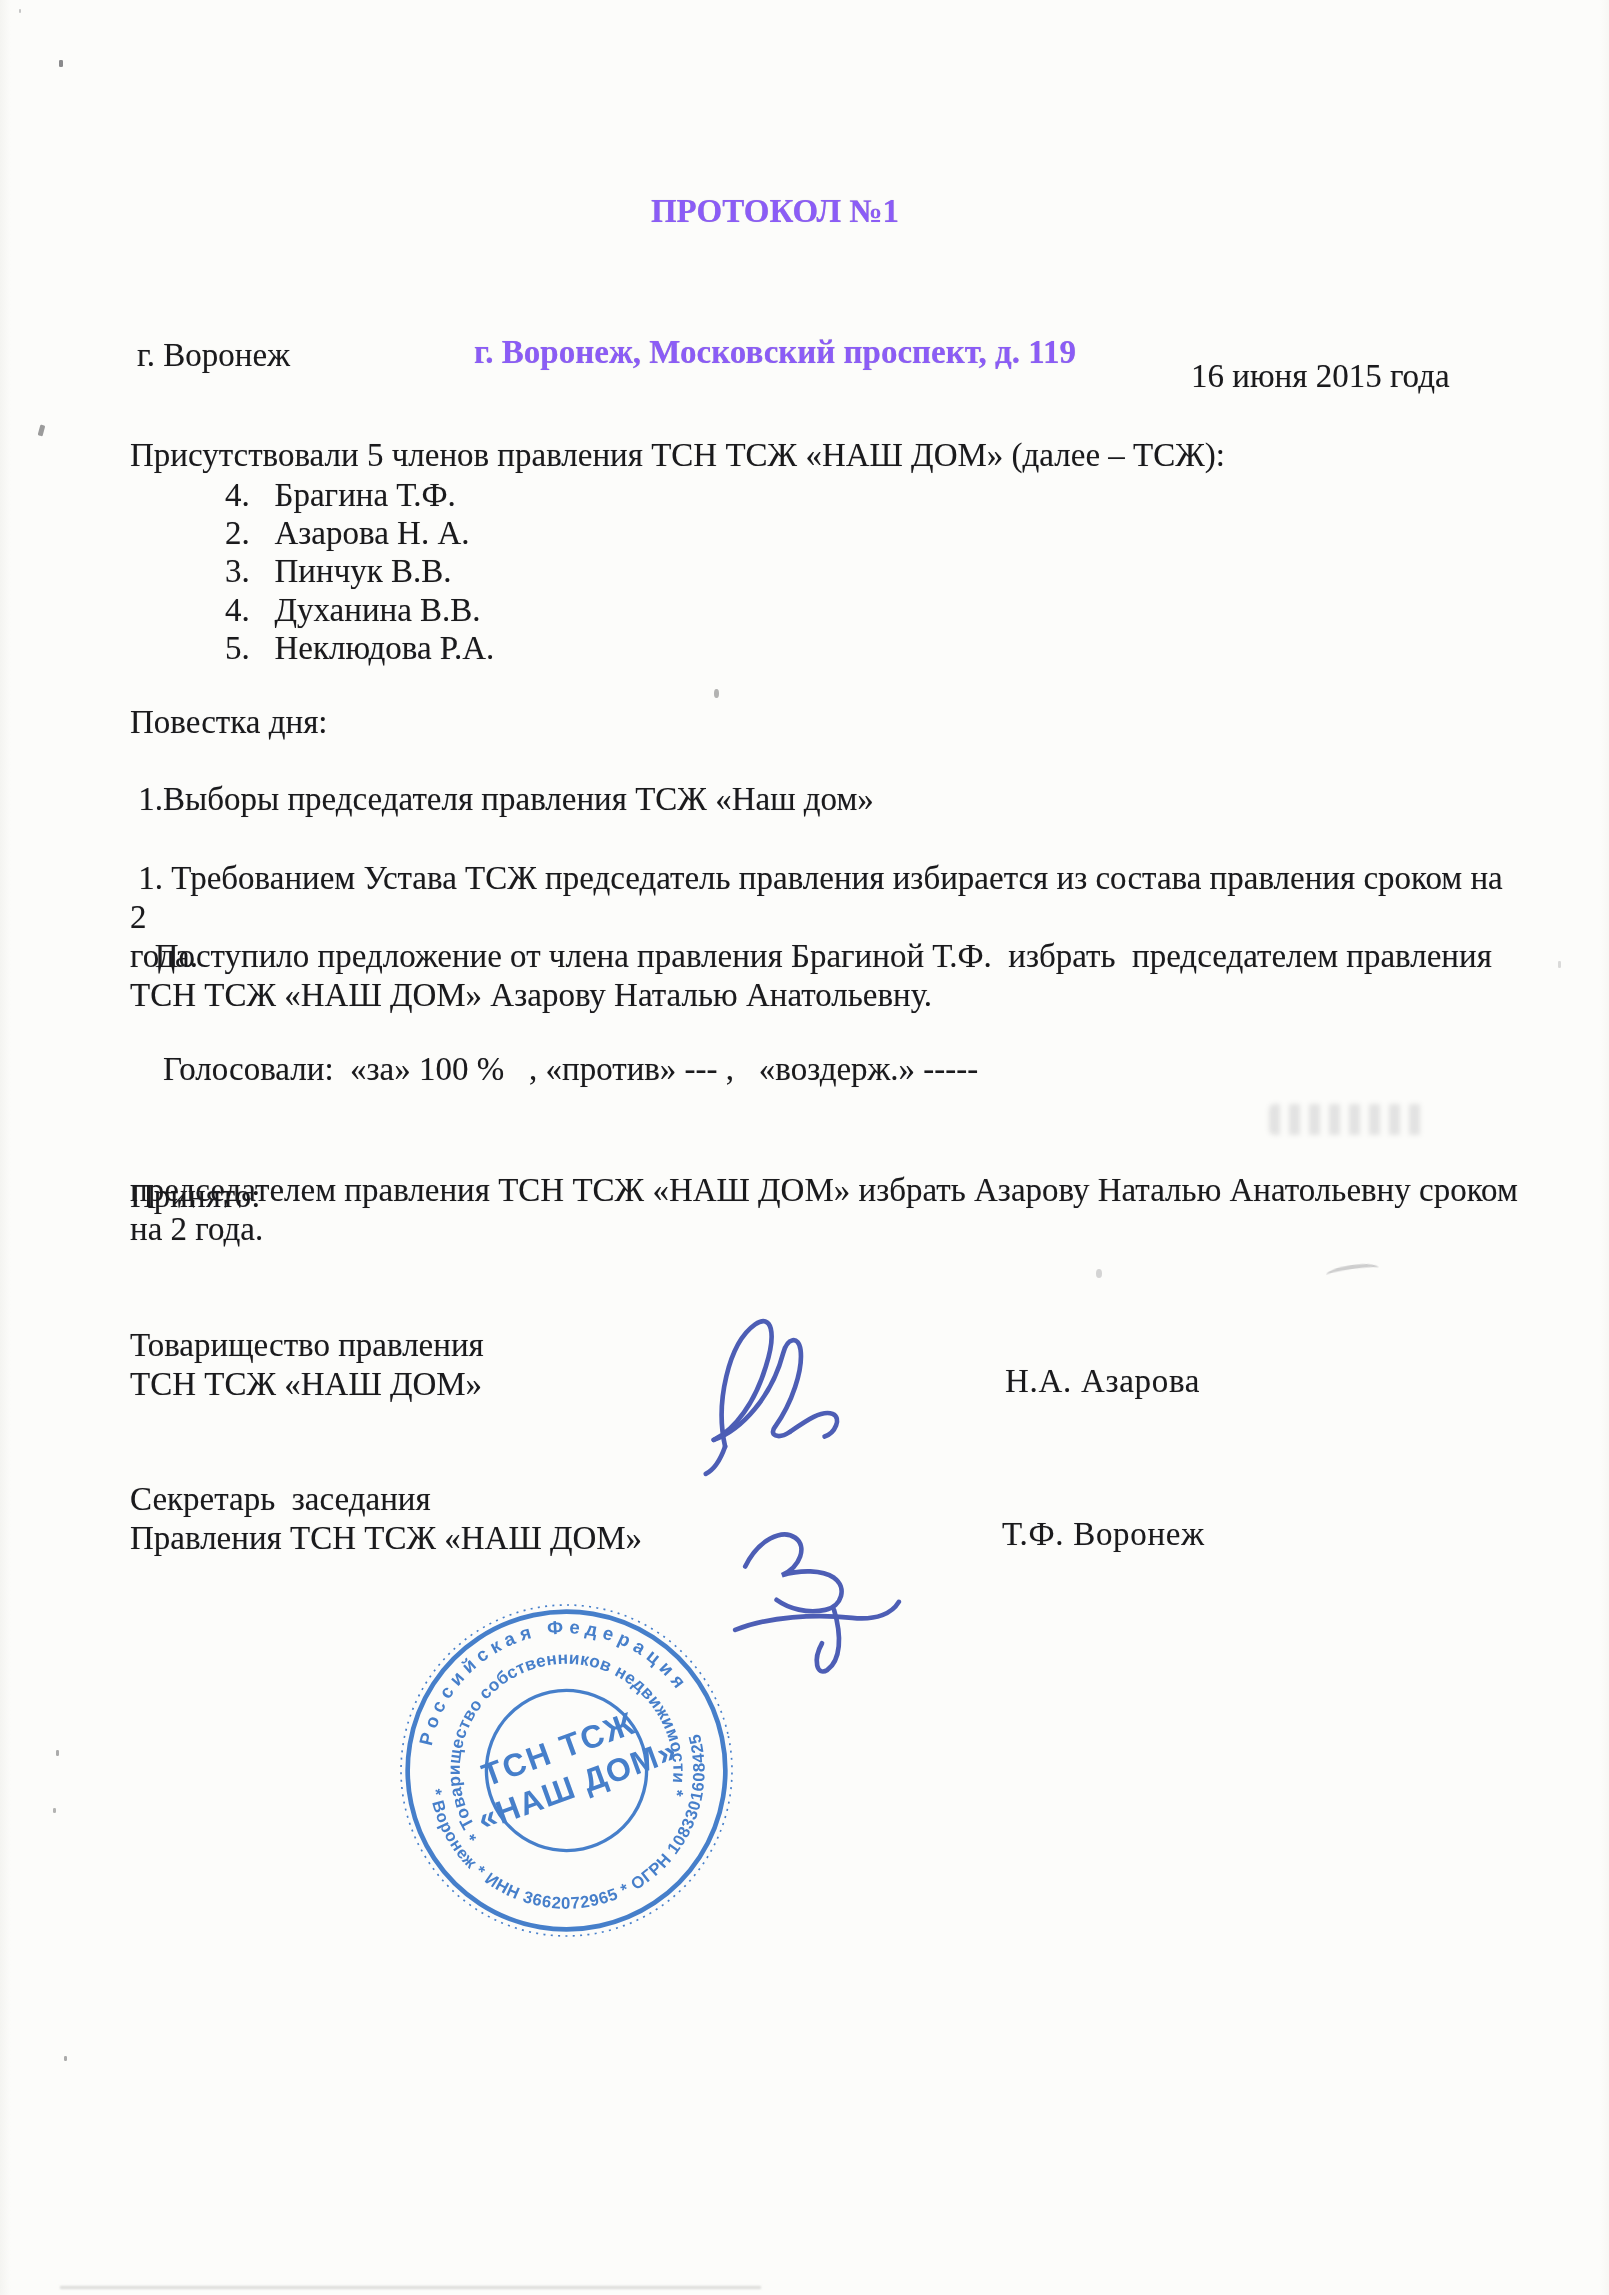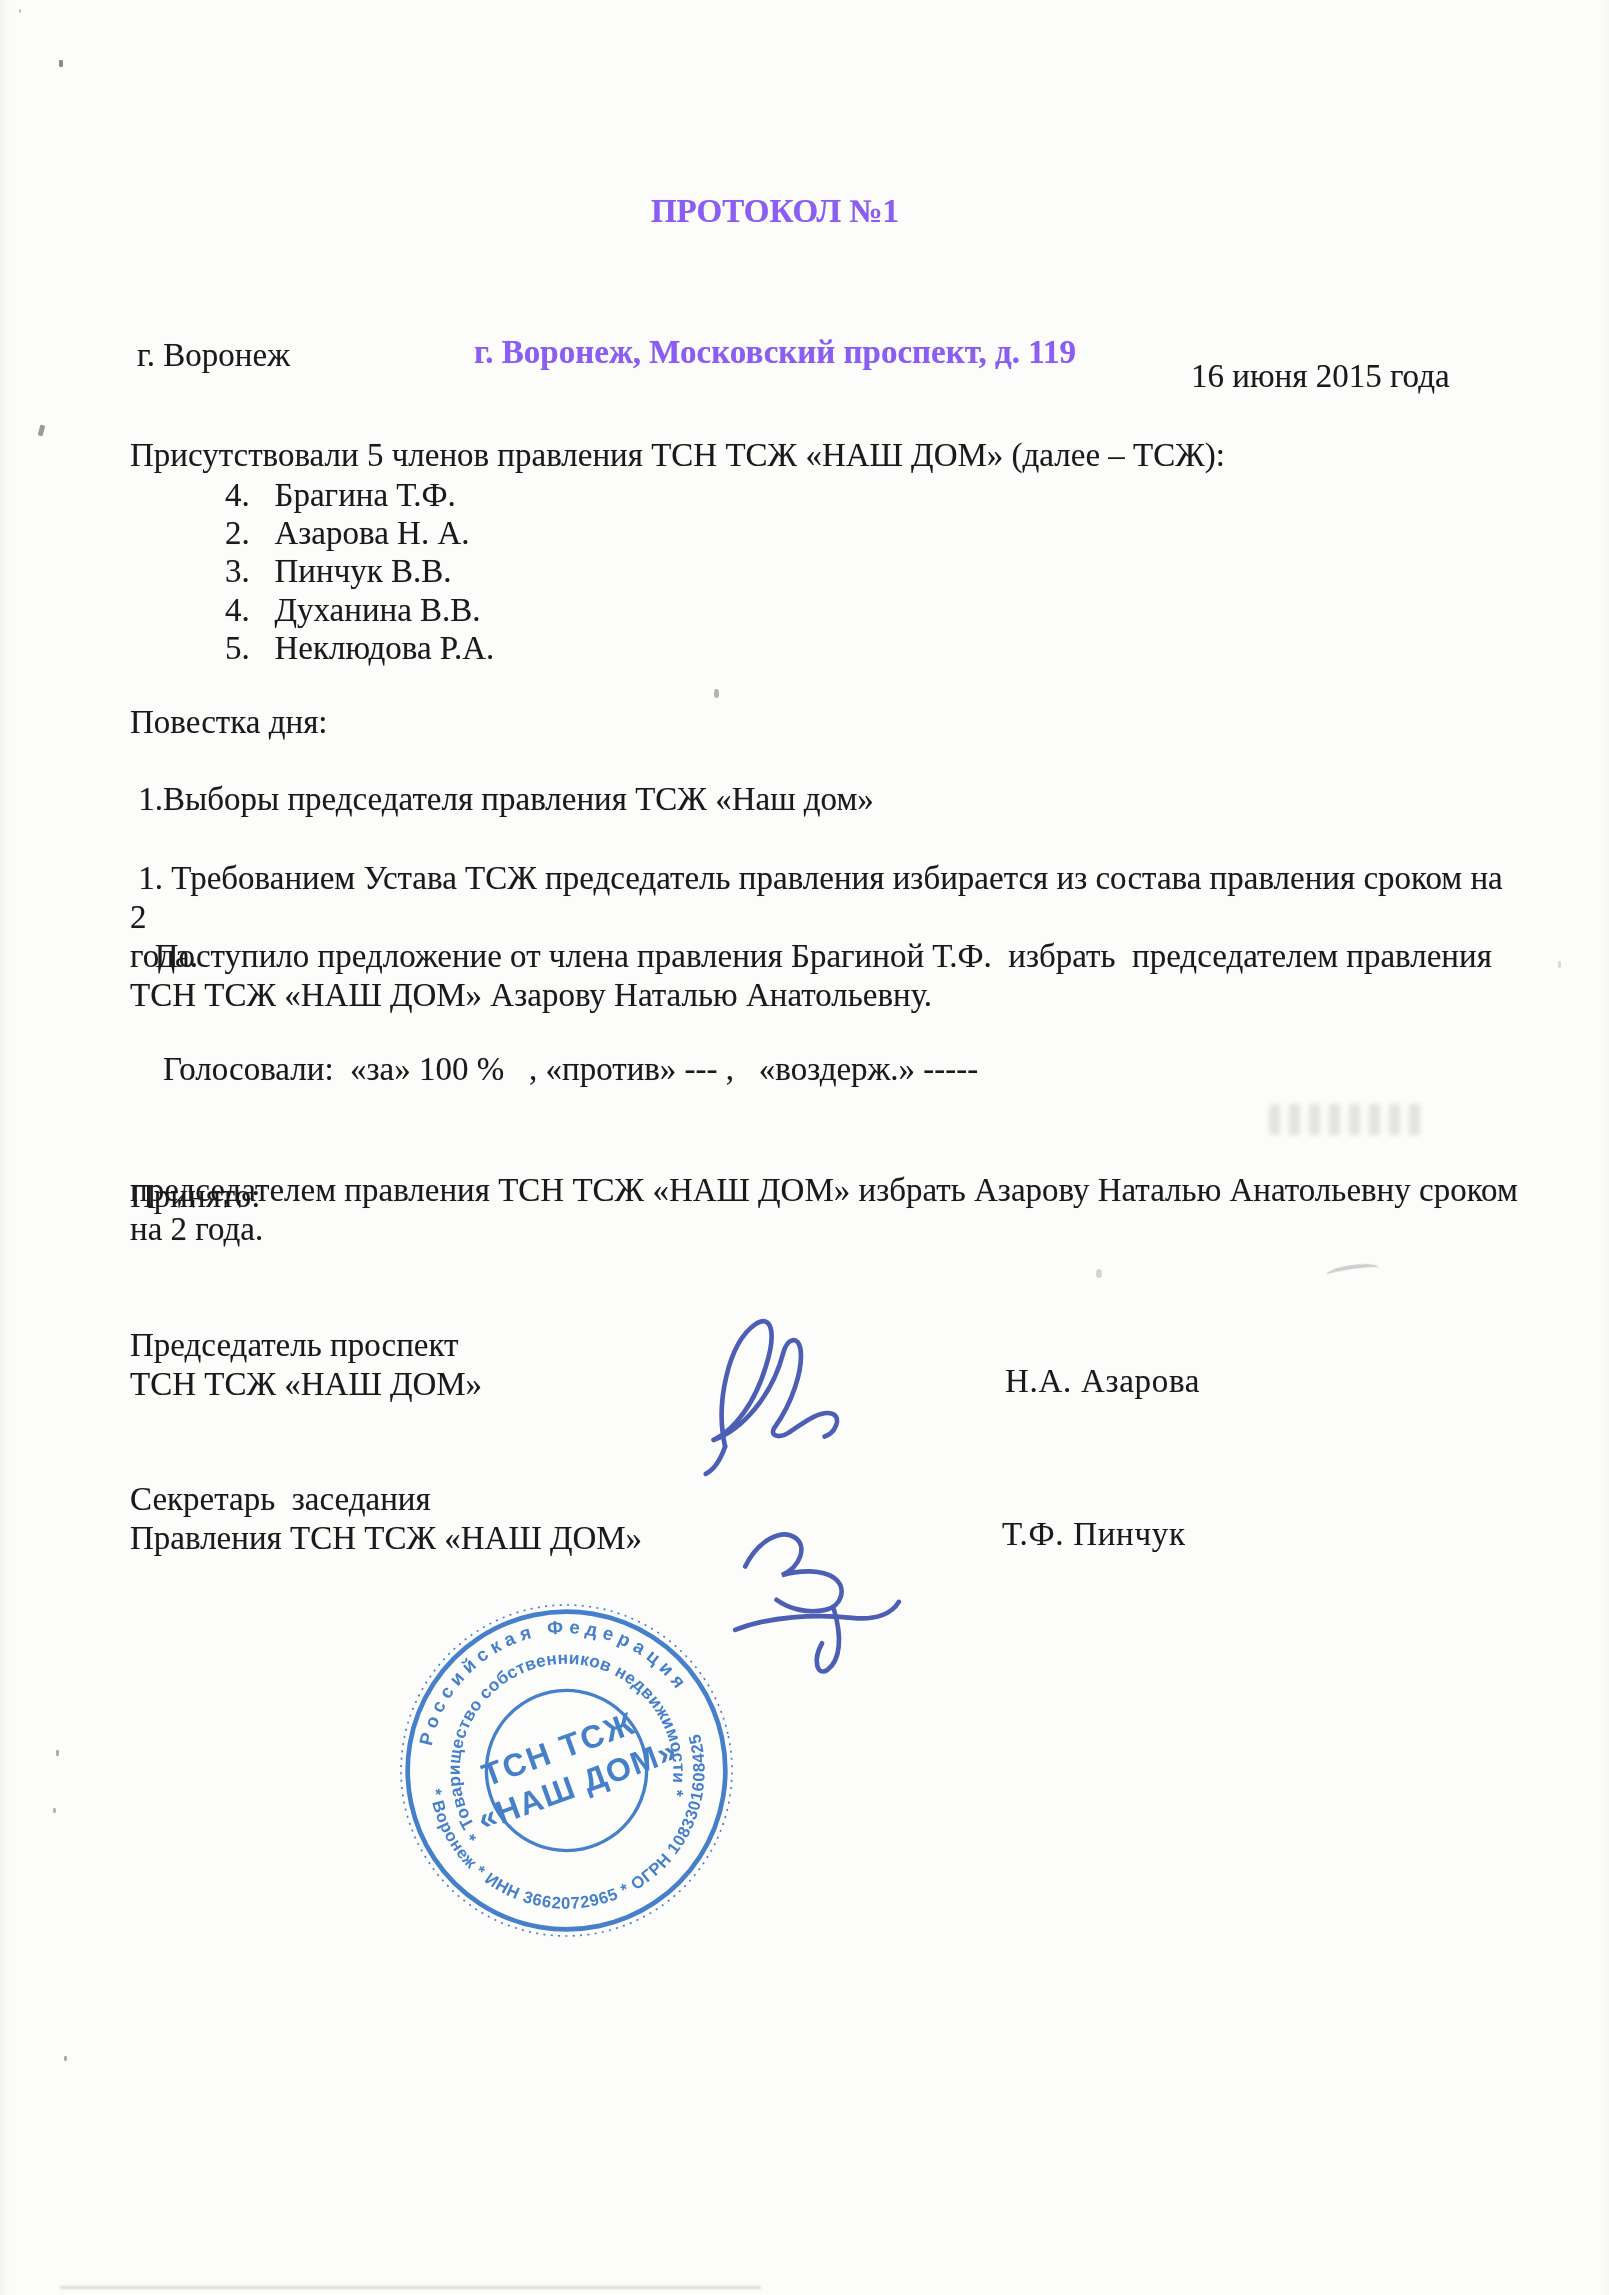--- a/index.html
+++ b/index.html
@@ -50,36 +50,36 @@
 
 <div class="txt" style="left:130px;top:859px;width:1396px;"> 1. Требованием Устава ТСЖ председатель правления избирается из состава правления сроком на 2
 года.</div>
 <div class="txt" style="left:130px;top:937px;width:1396px;">   Поступило предложение от члена правления Брагиной Т.Ф.  избрать  председателем правления
 ТСН ТСЖ «НАШ ДОМ» Азарову Наталью Анатольевну.</div>
 <div class="txt" style="left:130px;top:1050px;width:1396px;">    Голосовали:  «за» 100 %   , «против» --- ,   «воздерж.» -----</div>
 <div class="txt" style="left:130px;top:1132px;margin-top:45px;">Принято:</div>
 <div class="txt" style="left:130px;top:1171px;width:1396px;">председателем правления ТСН ТСЖ «НАШ ДОМ» избрать Азарову Наталью Анатольевну сроком
 на 2 года.</div>
 
-<div class="txt" style="left:130px;top:1326px;">Председатель проспект
+<div class="txt" style="left:130px;top:1326px;">Товарищество правления
 ТСН ТСЖ «НАШ ДОМ»</div>
 <div class="txt sig-name" style="left:1005px;top:1362px;">Н.А. Азарова</div>
 
 <svg style="left:635px;top:1303px;" width="267" height="187" viewBox="0 0 400 280">
   <g fill="none" stroke="#3f51b0" stroke-width="7" stroke-linecap="round" opacity="0.92">
     <path d="M 135,215 C 120,150 140,60 180,32 C 205,15 212,45 196,95 C 180,148 150,190 118,205"></path>
     <path d="M 118,205 C 160,190 205,140 222,75 C 228,52 245,48 248,70 C 252,100 235,150 210,185 C 200,198 214,205 232,193"></path>
     <path d="M 232,193 C 258,175 280,160 296,166 C 310,172 300,195 284,200"></path>
     <path d="M 135,215 C 128,235 118,250 106,256"></path>
   </g>
 </svg>
 
 <div class="txt" style="left:130px;top:1480px;">Секретарь  заседания
 Правления ТСН ТСЖ «НАШ ДОМ»</div>
-<div class="txt sig-name" style="left:1002px;top:1515px;">Т.Ф. Пинчук</div>
+<div class="txt sig-name" style="left:1002px;top:1515px;">Т.Ф. Воронеж</div>
 
 <svg style="left:695px;top:1503px;" width="234" height="187" viewBox="0 0 350 280">
   <g fill="none" stroke="#3f51b0" stroke-width="7" stroke-linecap="round" opacity="0.92">
     <path d="M 75,95 C 95,55 130,38 150,52 C 168,65 158,95 130,108 C 158,100 190,100 208,112 C 228,126 220,155 195,160 C 168,166 140,158 122,145"></path>
     <path d="M 60,190 C 110,170 180,166 235,172 C 272,176 295,165 305,148"></path>
     <path d="M 208,160 C 220,200 218,235 198,250 C 182,260 176,235 190,210"></path>
   </g>
 </svg>
 
 <svg style="left:393px;top:1597px;" width="347" height="347" viewBox="0 0 520 520">

